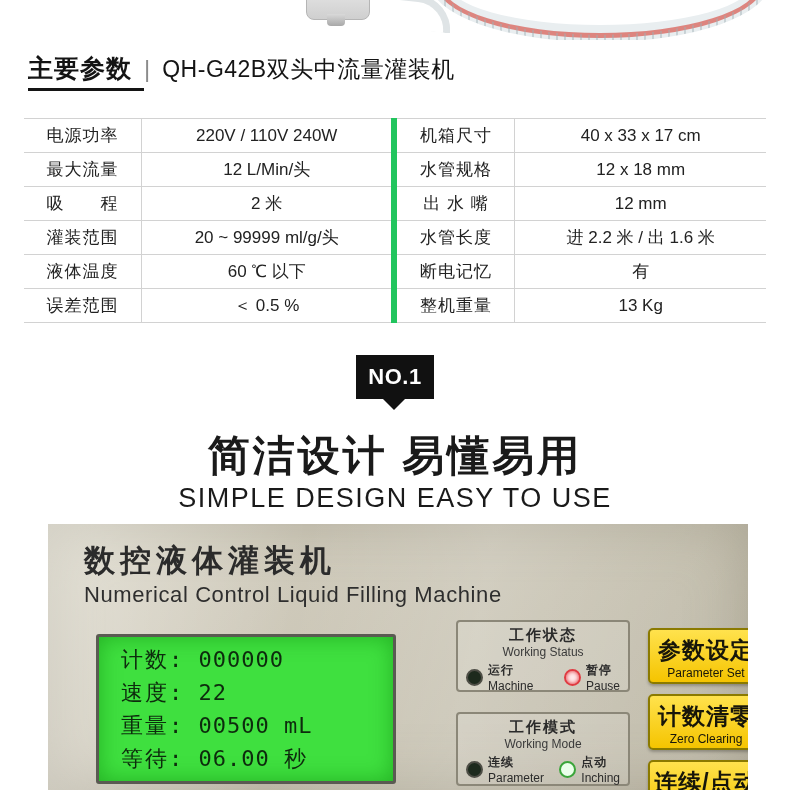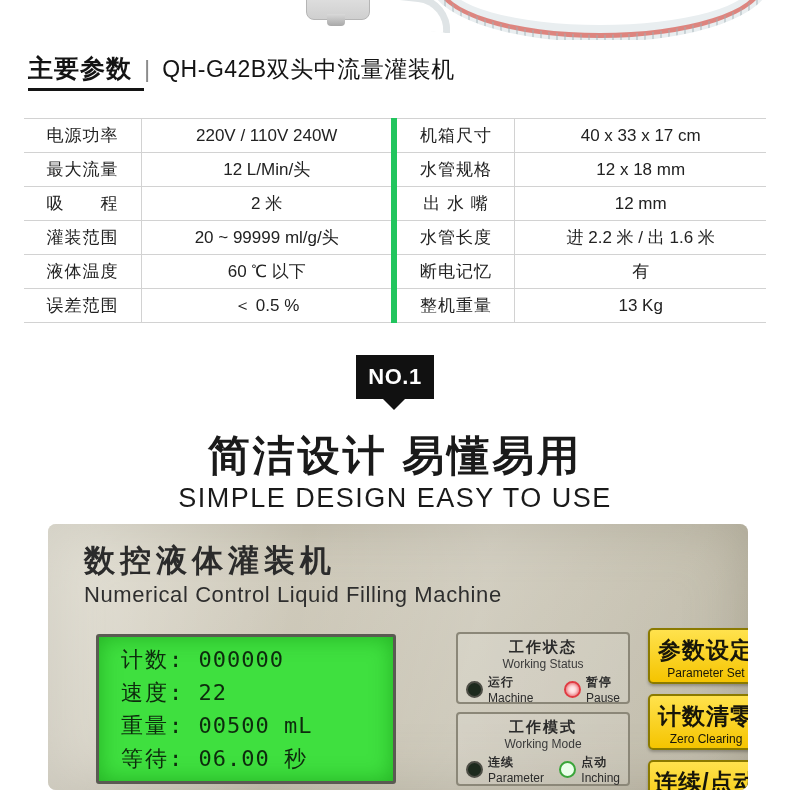--- a/index.html
+++ b/index.html
@@ -182,21 +182,21 @@
     letter-spacing: 1.5px;
     color: #1a1a1a;
   }
 
   
   .panel {
     position: absolute;
     left: 48px; top: 524px;
     width: 700px; height: 266px;
     background: linear-gradient(135deg,#d8d4c4 0%,#cfcabb 30%,#c6c1b0 60%,#bdb8a7 100%);
-    border-radius: 8px;
+    border-radius: 0;
     overflow: hidden;
     box-shadow: inset 0 0 60px rgba(120,115,95,.35);
   }
   .panel-sheen {
     position: absolute;
     left: 0; top: 0; width: 100%; height: 100%;
     background: linear-gradient(100deg, rgba(255,255,255,.35) 0%, rgba(255,255,255,0) 35%,
                 rgba(255,255,255,.18) 60%, rgba(255,255,255,0) 100%);
     pointer-events: none;
   }
@@ -238,21 +238,21 @@
   }
   .lcd-line .k { letter-spacing: 2px; }
 
   
   .statbox {
     position: absolute;
     border: 2px solid #8b8778;
     border-radius: 4px;
     background: rgba(255,255,255,.12);
   }
-  .statbox.working { left: 408px; top: 108px; width: 170px; height: 68px; }
+  .statbox.working { left: 408px; top: 96px; width: 170px; height: 68px; }
   .statbox.mode    { left: 408px; top: 188px; width: 170px; height: 70px; }
   .stat-cn {
     position: absolute; left: 0; top: 4px; width: 100%;
     text-align: center; font-size: 15px; font-weight: bold; letter-spacing: 2px; color: #2b2b2b;
   }
   .stat-en {
     position: absolute; left: 0; top: 23px; width: 100%;
     text-align: center; font-size: 12px; color: #3a3a3a;
   }
   .stat-row {

